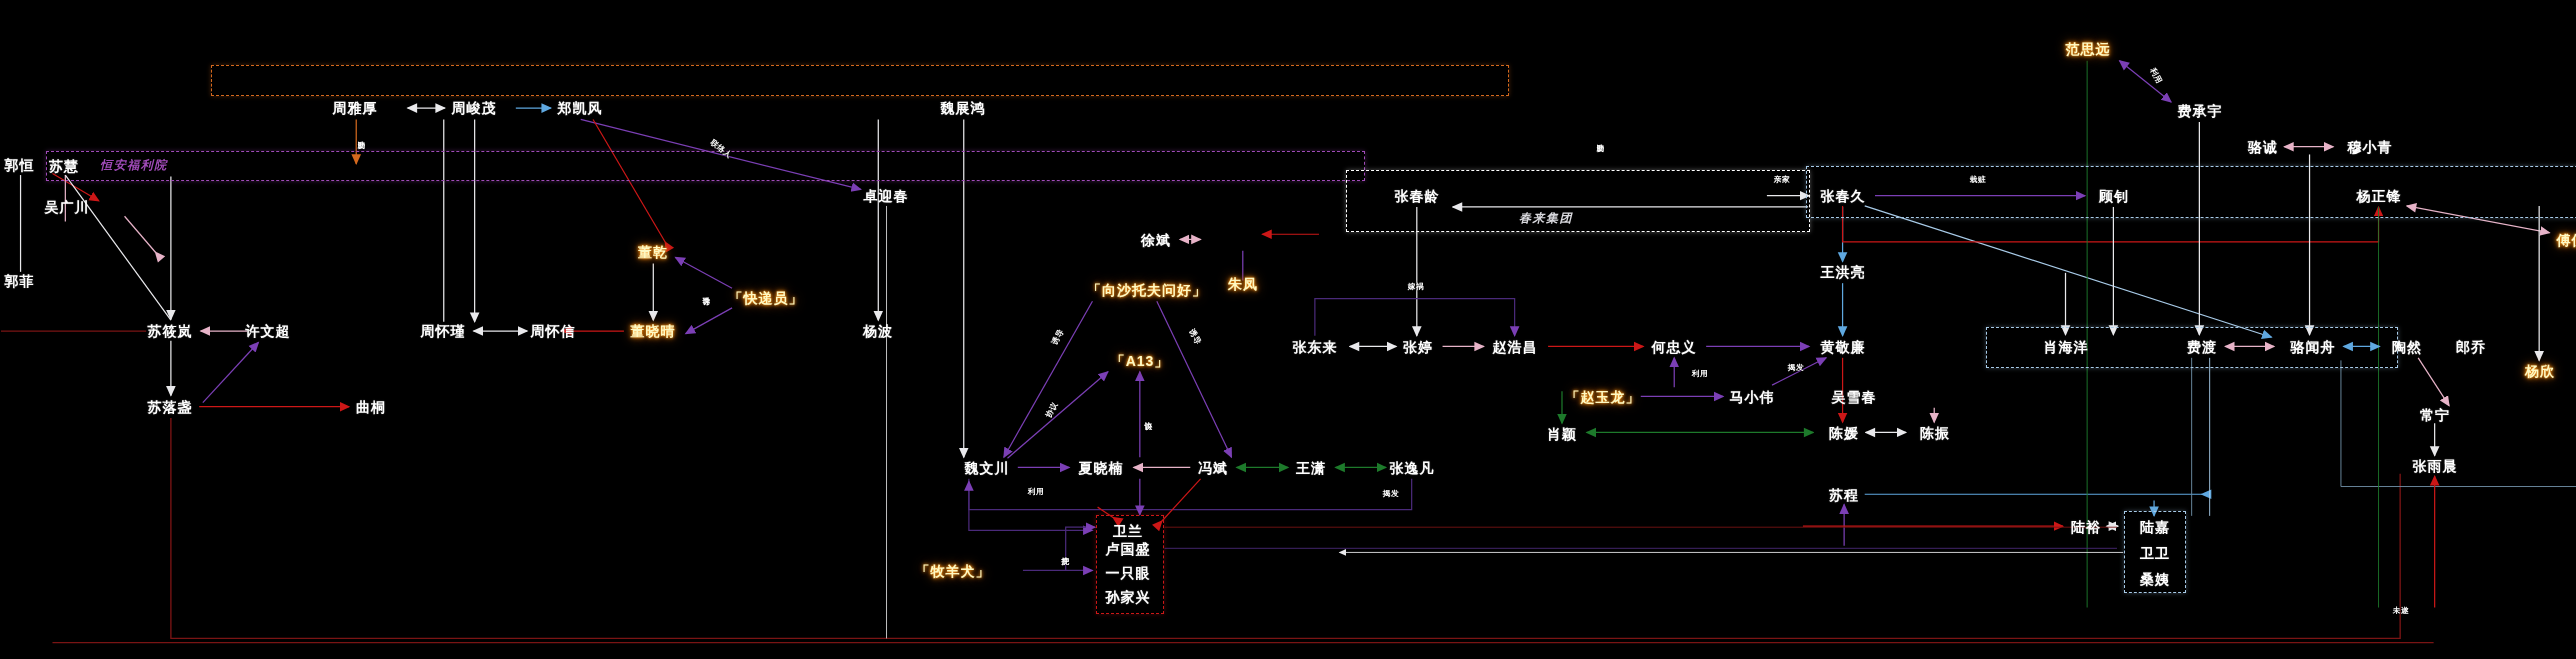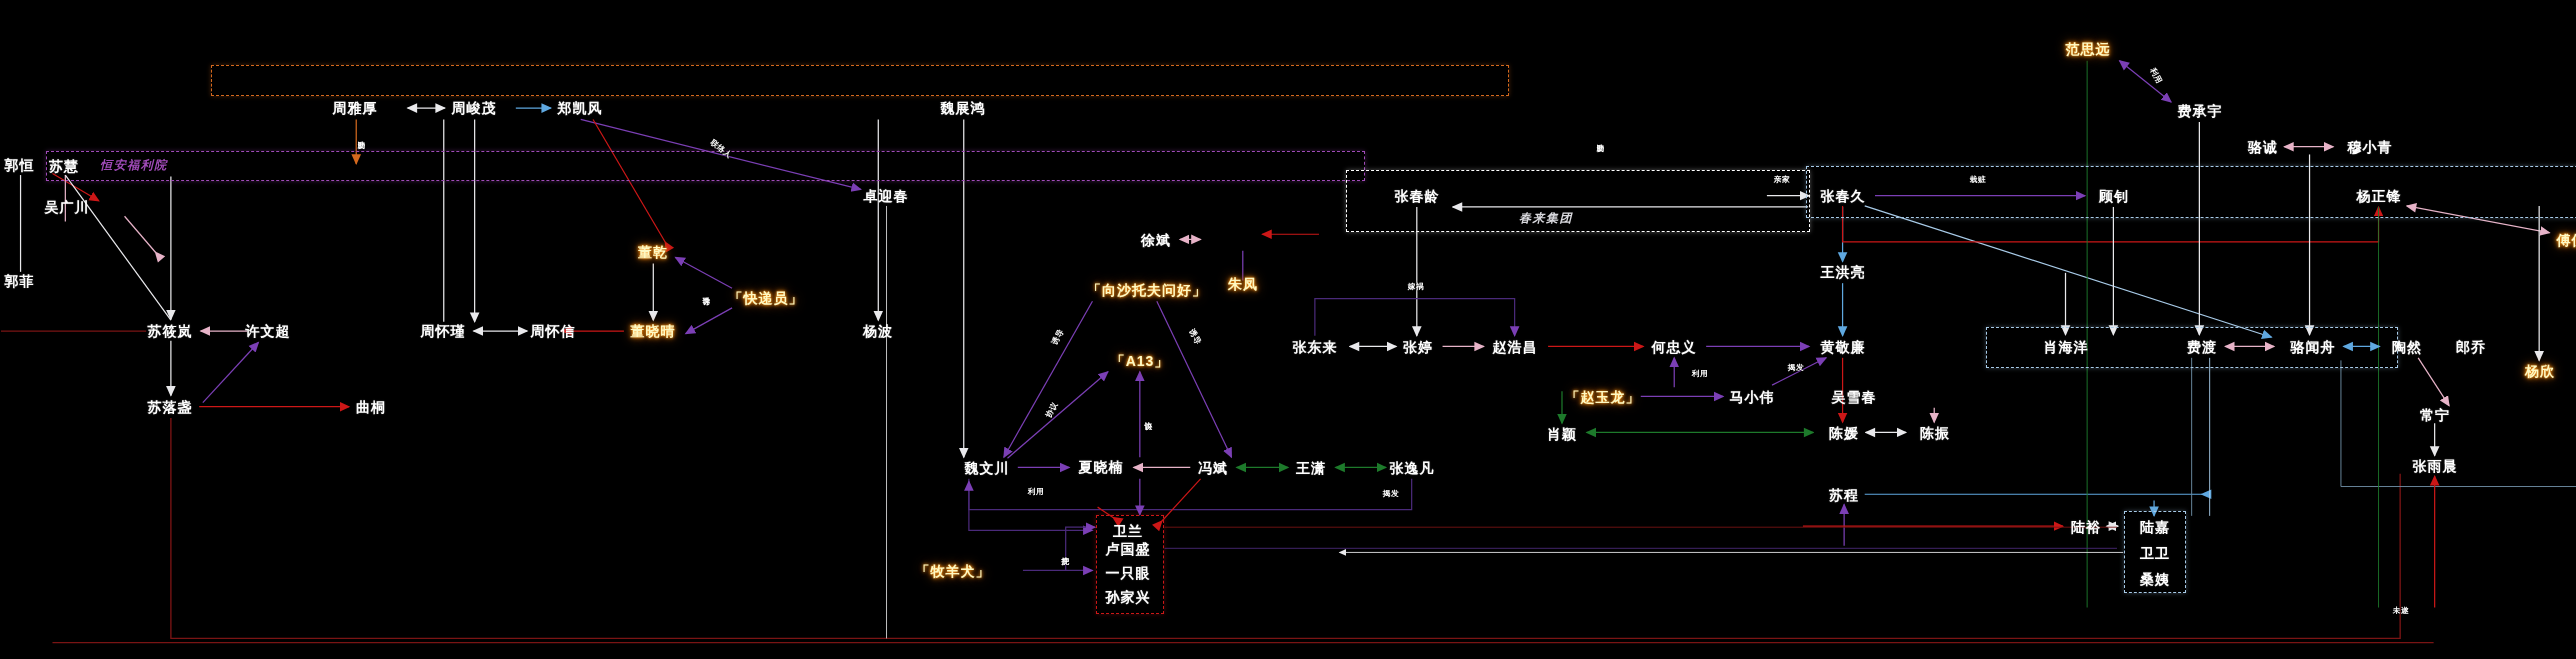--- a/index.html
+++ b/index.html
@@ -241,21 +241,21 @@
       <div class="node" style="left: 963px; top: 108px;">魏展鸿</div>
       <div class="node gold" style="left: 653px; top: 252px;">董乾</div>
       <div class="node gold" style="left: 653px; top: 331px;">董晓晴</div>
       <div class="node gold" style="left: 766px; top: 298px;">「快递员」</div>
       <div class="node" style="left: 443px; top: 331px;">周怀瑾</div>
       <div class="node" style="left: 553px; top: 331px;">周怀信</div>
       <div class="node" style="left: 878px; top: 331px;">杨波</div>
       <div class="node gold" style="left: 1123px; top: 290px; margin-left: 24px;">「向沙托夫问好」</div>
       <div class="node gold" style="left: 1140px; top: 361px;">「A13」</div>
       <div class="node" style="left: 987px; top: 468px;">魏文川</div>
-      <div class="node" style="left: 1101px; top: 468px; font-family: Liberation Serif, serif;">夏晓楠</div>
+      <div class="node" style="left: 1101px; top: 468px;">夏晓楠</div>
       <div class="node" style="left: 1213px; top: 468px;">冯斌</div>
       <div class="node" style="left: 1311px; top: 468px;">王潇</div>
       <div class="node" style="left: 1412px; top: 468px;">张逸凡</div>
       <div class="node" style="left: 1156px; top: 240px;">徐斌</div>
       <div class="node gold" style="left: 1243px; top: 240px; margin-top: 44px;">朱凤</div>
       <div class="node" style="left: 1315px; top: 347px;">张东来</div>
       <div class="node" style="left: 1418px; top: 347px;">张婷</div>
       <div class="node" style="left: 1515px; top: 347px;">赵浩昌</div>
       <div class="node" style="left: 1674px; top: 347px;">何忠义</div>
       <div class="node" style="left: 1417px; top: 196px;">张春龄</div>

